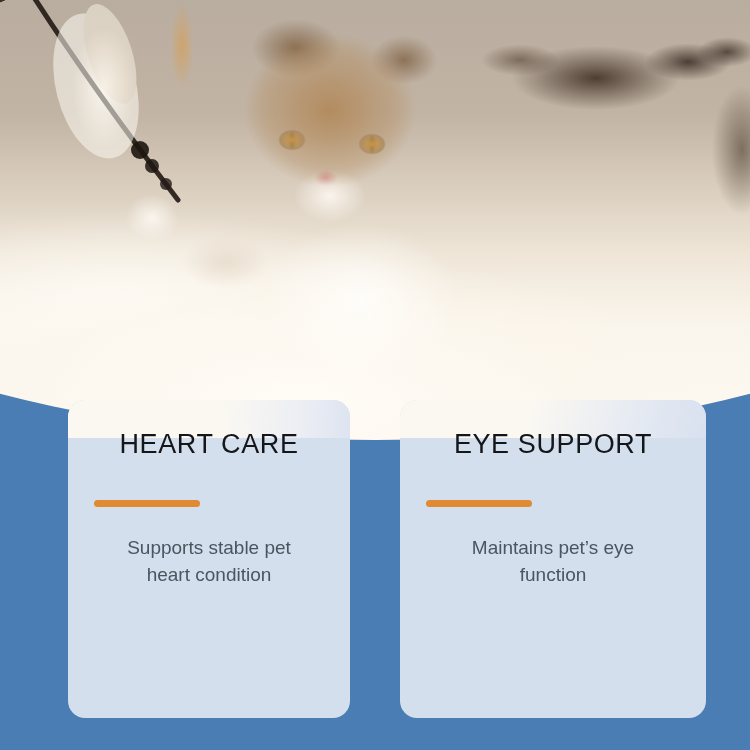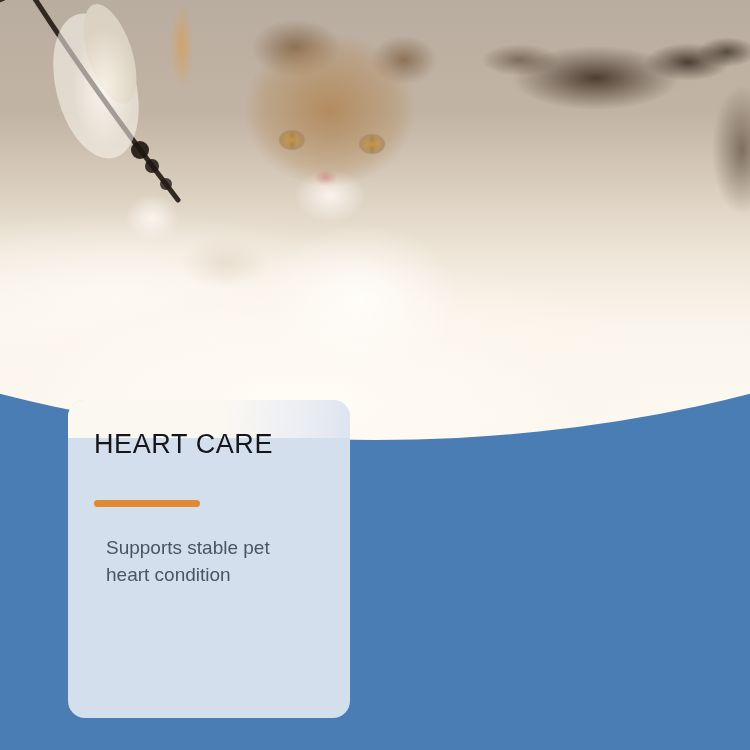--- a/index.html
+++ b/index.html
@@ -85,20 +85,21 @@
     pointer-events: none;
   }
 
   
   .cards {
     position: absolute;
     left: 0;
     top: 0;
     width: 750px;
     height: 750px;
+    text-align: center;
   }
 
   .card {
     position: absolute;
     top: 400px;
     height: 318px;
     border-radius: 17px;
     background: #d4dfee;
     box-sizing: border-box;
     padding: 30px 26px 0 26px;
@@ -181,15 +182,23 @@
 
     <div class="card card-a">
       <div class="card-photo-overlay"></div>
       <div class="card-inner">
         <h2 class="card-title">HEART CARE</h2>
         <div class="card-rule"></div>
         <p class="card-body">Supports stable pet heart condition</p>
       </div>
     </div>
 
+    <div class="card card-b">
+      <div class="card-photo-overlay"></div>
+      <div class="card-inner">
+        <h2 class="card-title">EYE SUPPORT</h2>
+        <div class="card-rule"></div>
+        <p class="card-body">Maintains pet’s eye function</p>
+      </div>
+    </div>
 
   </div>
 </div>
 
 </body></html>

